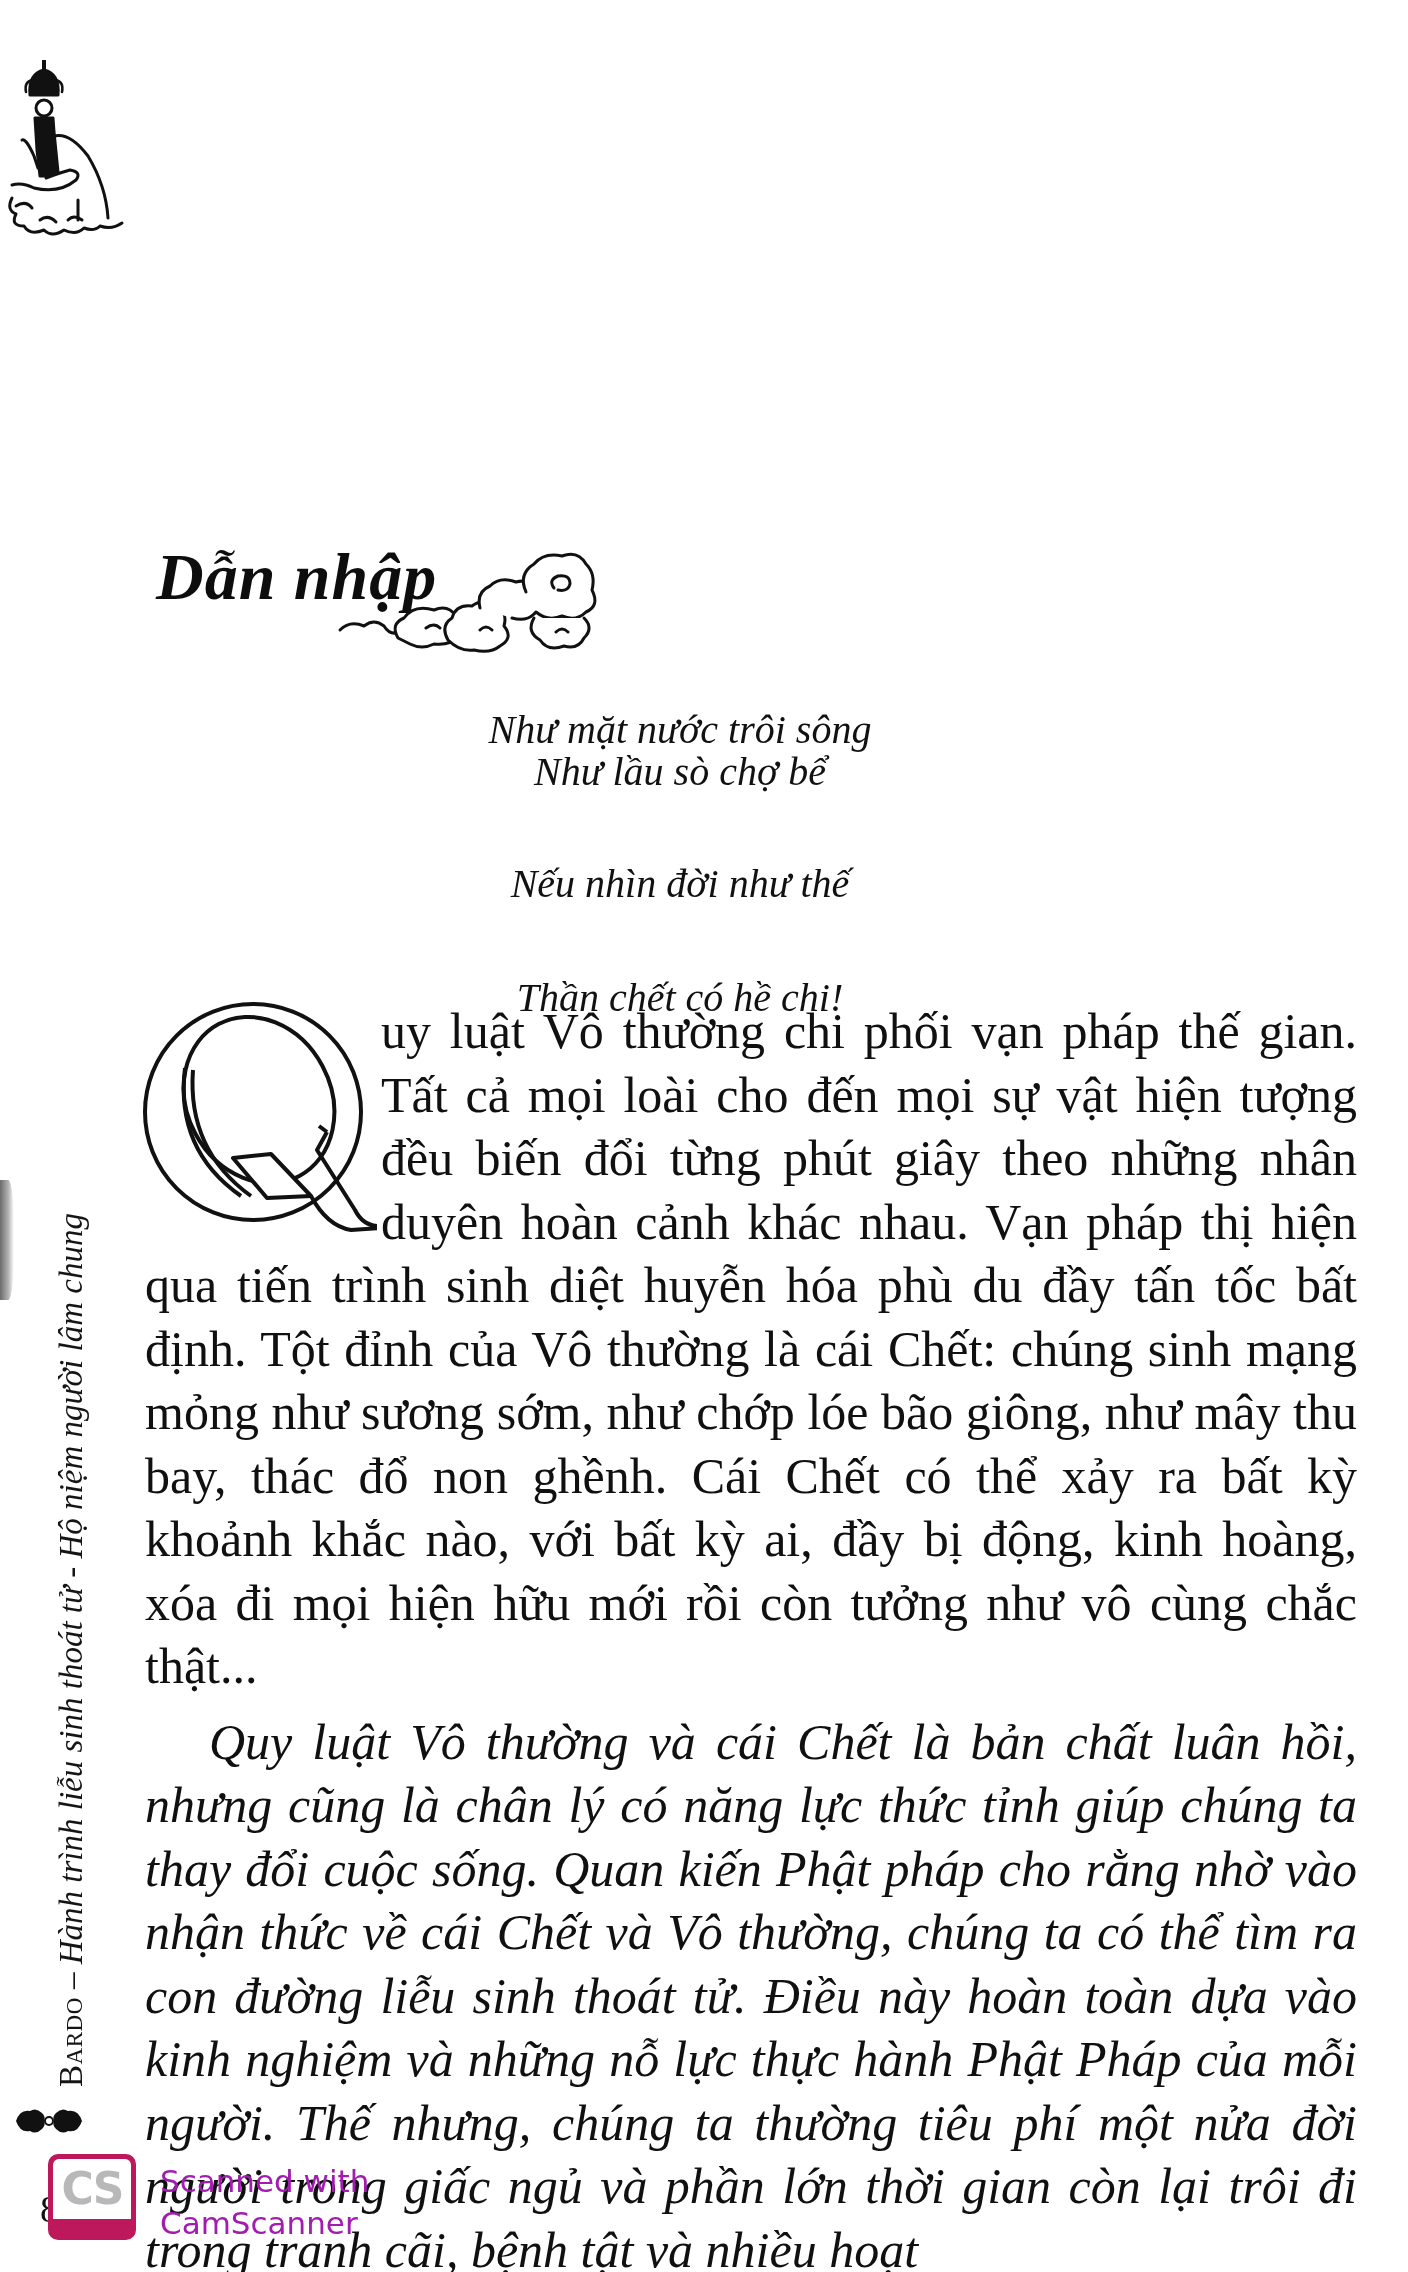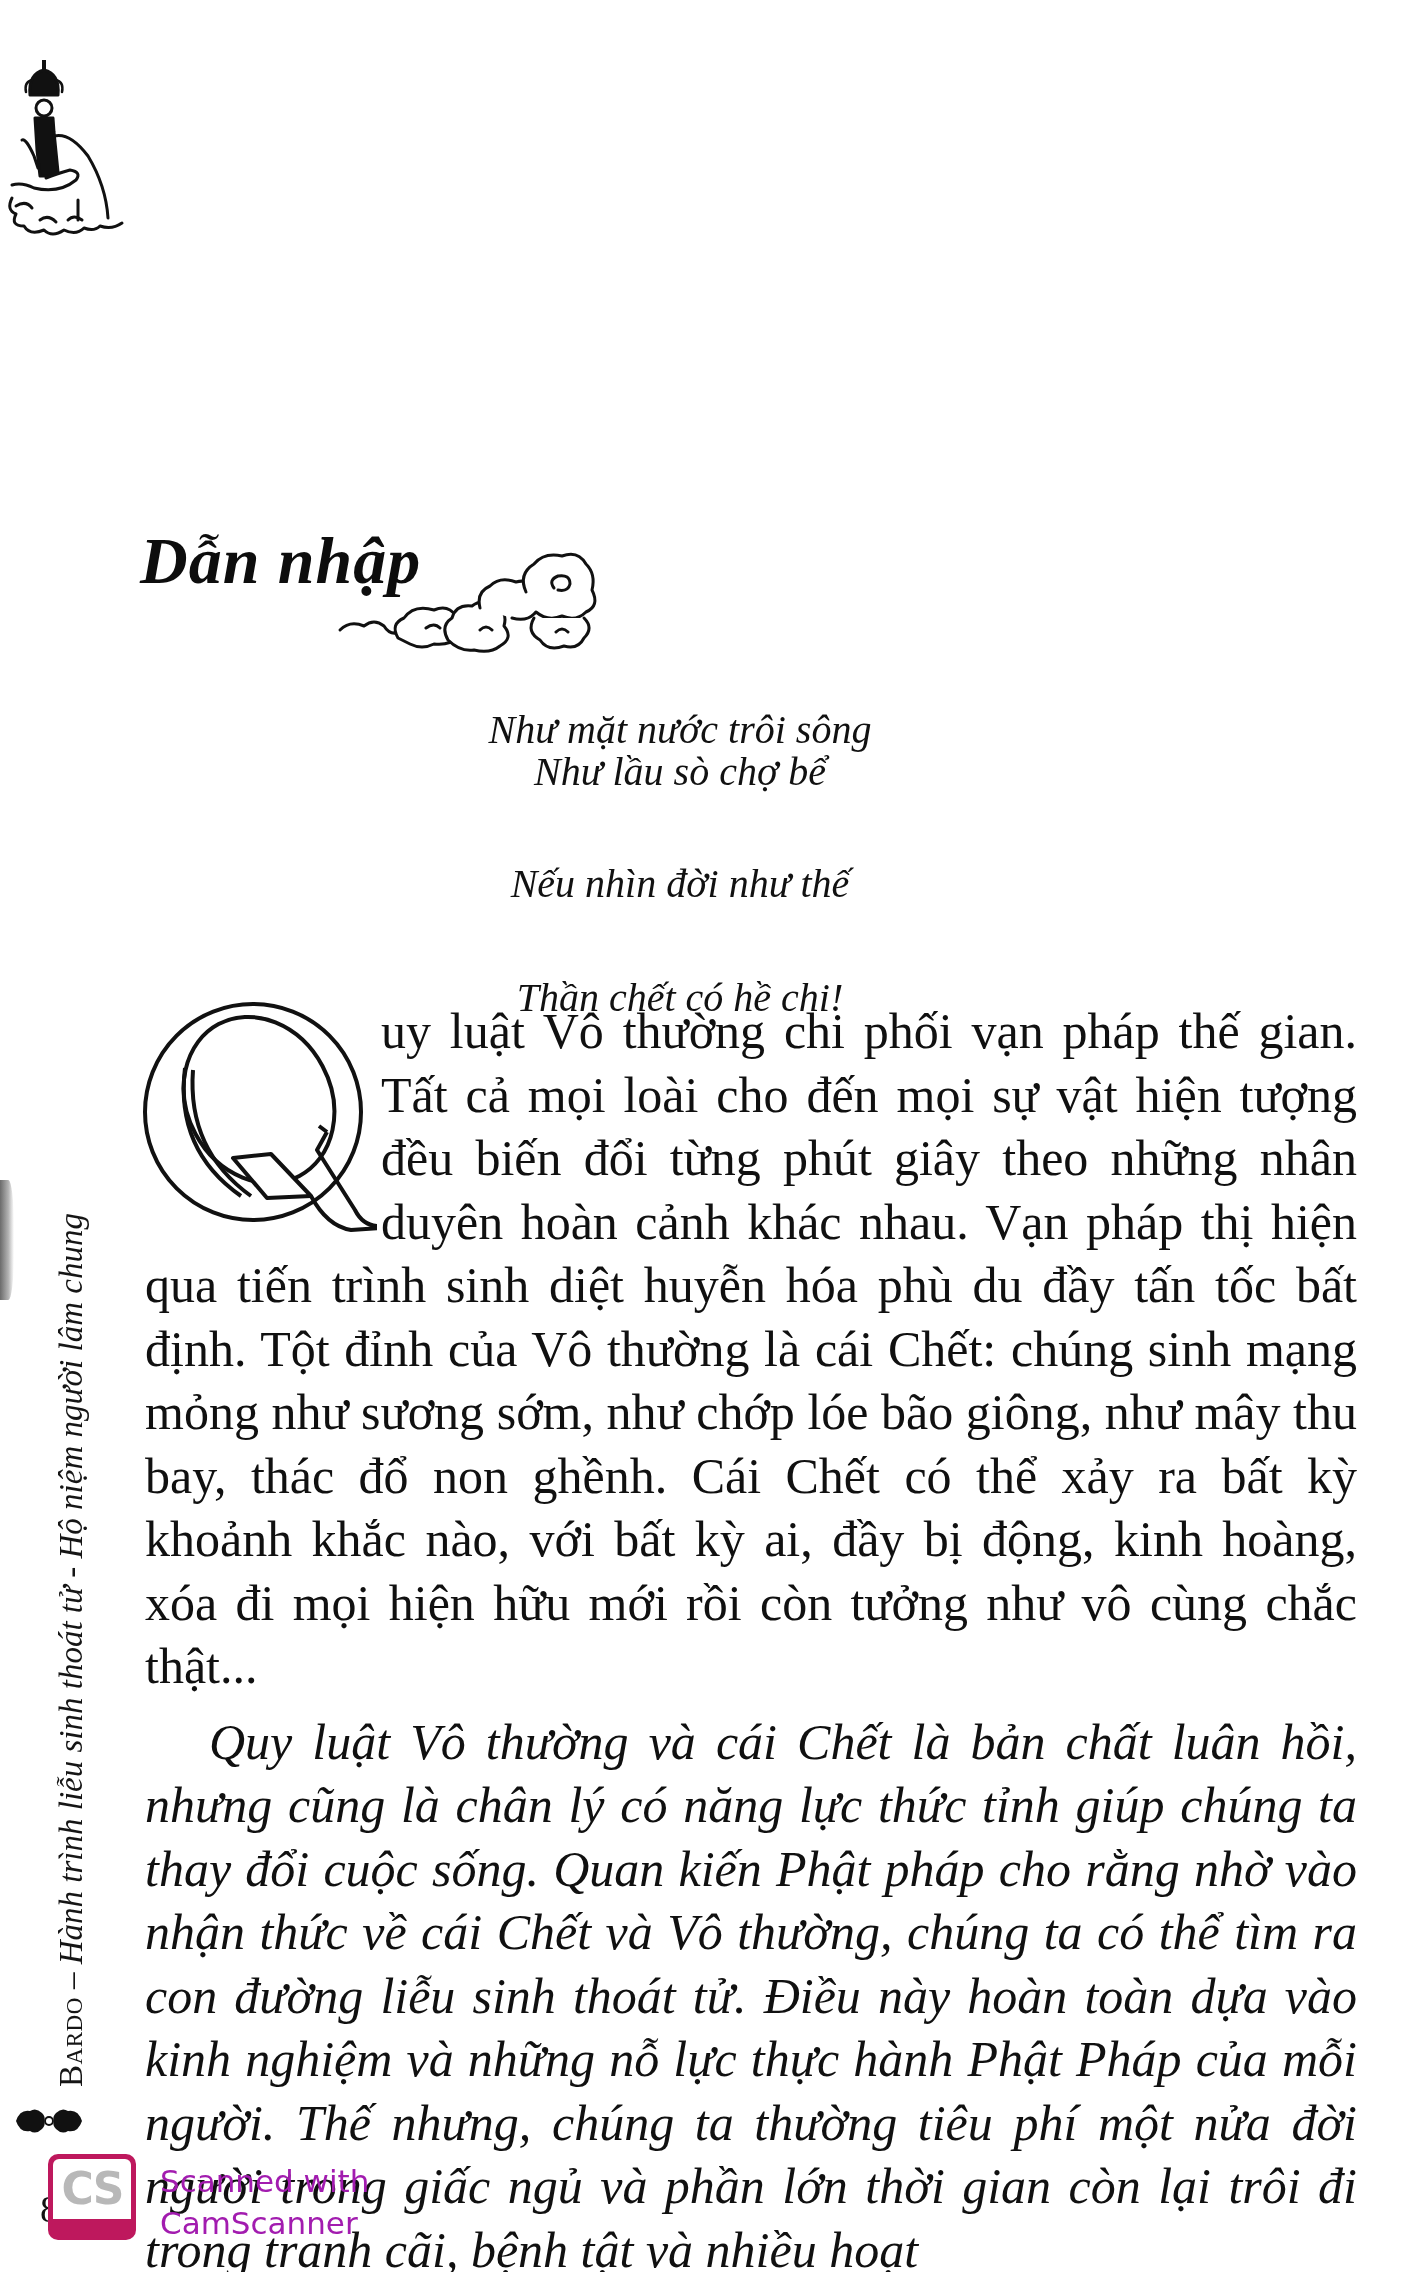--- a/index.html
+++ b/index.html
@@ -4,21 +4,21 @@
   <style>
     html, body { margin: 0; padding: 0; }
     body {
       width: 1408px; height: 2272px; position: relative; overflow: hidden;
       background: #ffffff; color: #111111;
       font-family: "Liberation Serif", "DejaVu Serif", serif;
     }
     .abs { position: absolute; }
     #ornament-top { left: 4px; top: 60px; width: 130px; height: 185px; }
     #chapter-title {
-      left: 140px; top: 528px; margin: 0;
+      left: 140px; top: 528px; margin: 16px;
       font-size: 66px; font-weight: bold; font-style: italic; line-height: 1;
       letter-spacing: 1px; color: #0d0d0d;
     }
     #cloud-ornament { left: 330px; top: 548px; width: 300px; height: 110px; }
     .poem-line {
       position: absolute; left: 0; width: 1360px; text-align: center;
       font-style: italic; font-size: 40px; line-height: 1; color: #111;
     }
     #body-text {
       left: 145px; top: 1000px; width: 1212px;

